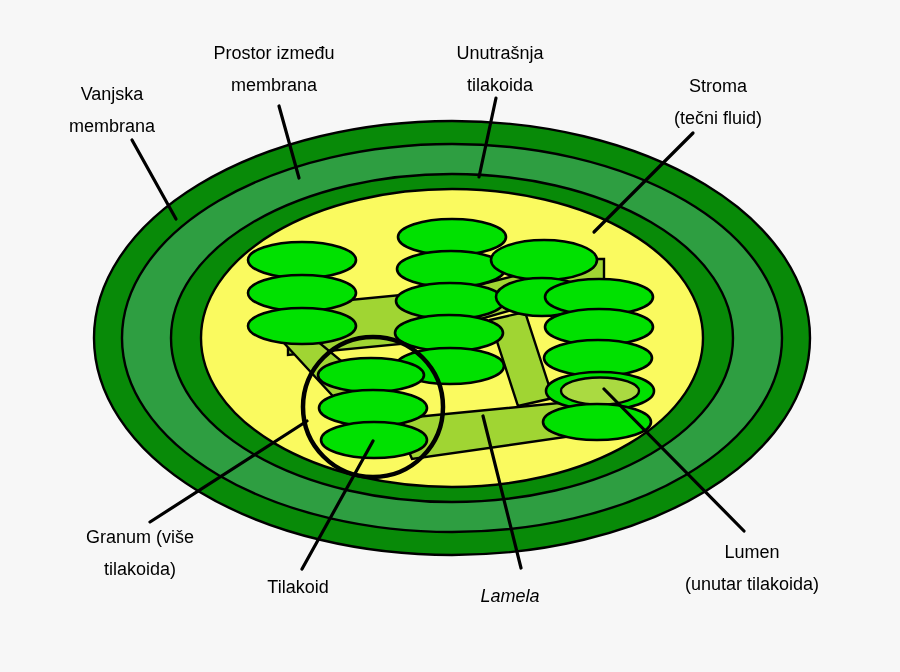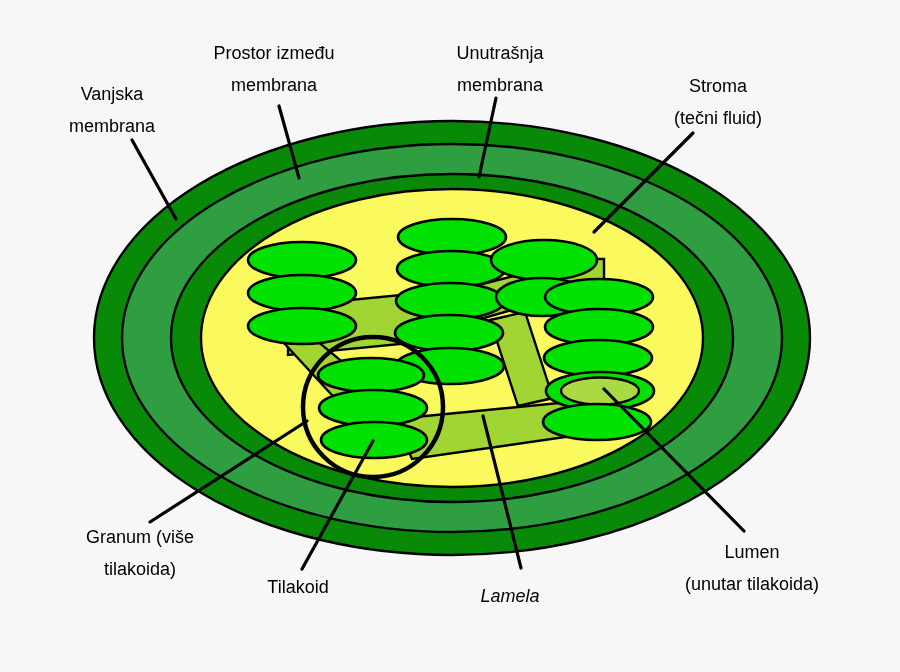--- a/index.html
+++ b/index.html
@@ -103,21 +103,21 @@
       <line class="leader" x1="521" y1="568" x2="483" y2="416"></line>
       <line class="leader" x1="744" y1="531" x2="604" y2="389"></line>
     </g>
   </svg>
 
   <div class="label" style="left:112px;top:71px;margin-top:7px;">Vanjska
 membrana</div>
   <div class="label" style="left:274px;top:37px;">Prostor između
 membrana</div>
   <div class="label" style="left:500px;top:37px;">Unutrašnja
-membrana</div>
+tilakoida</div>
   <div class="label" style="left:718px;top:70px;">Stroma
 (tečni fluid)</div>
   <div class="label" style="left:298px;top:571px;">Tilakoid</div>
   <div class="label" style="left:140px;top:521px;">Granum (više
 tilakoida)</div>
   <div class="label" style="left:510px;top:580px;font-style:italic;">Lamela</div>
   <div class="label" style="left:752px;top:536px;">Lumen
 (unutar tilakoida)</div>
 </div>
 

